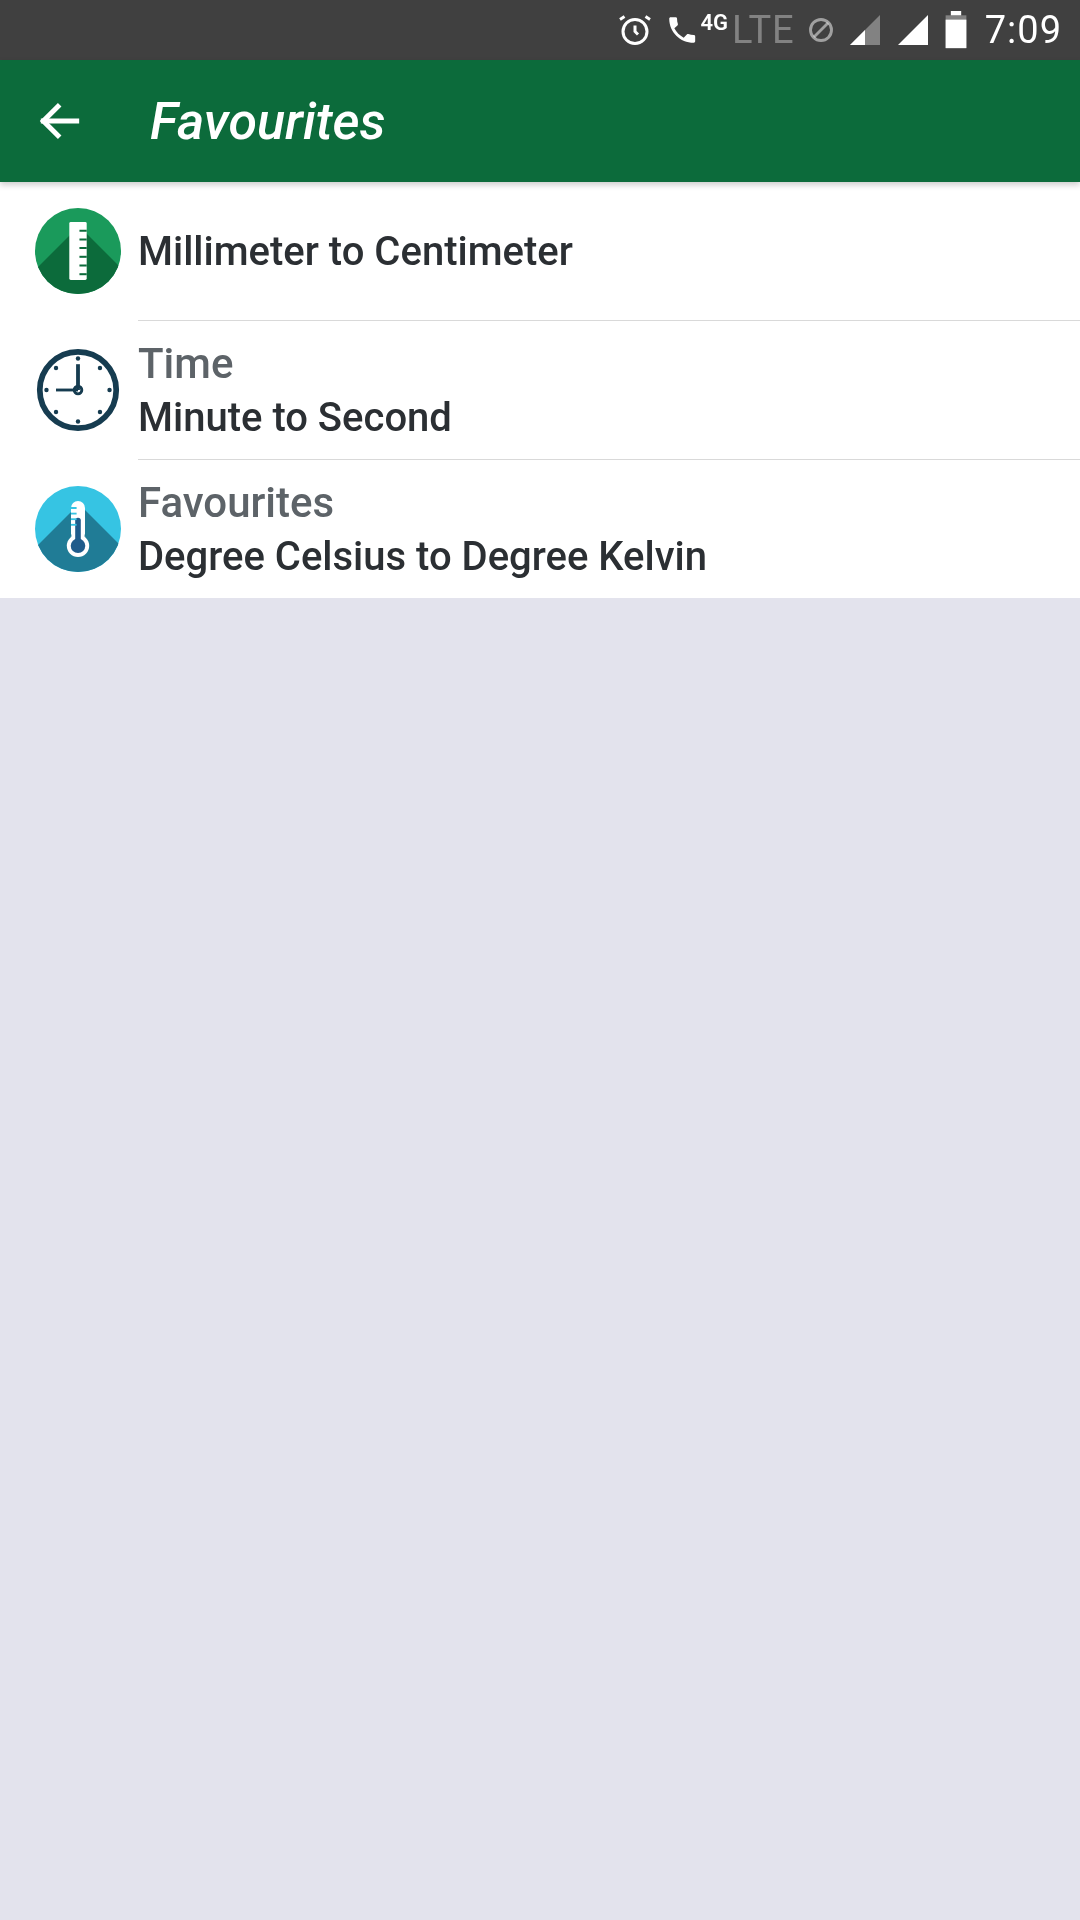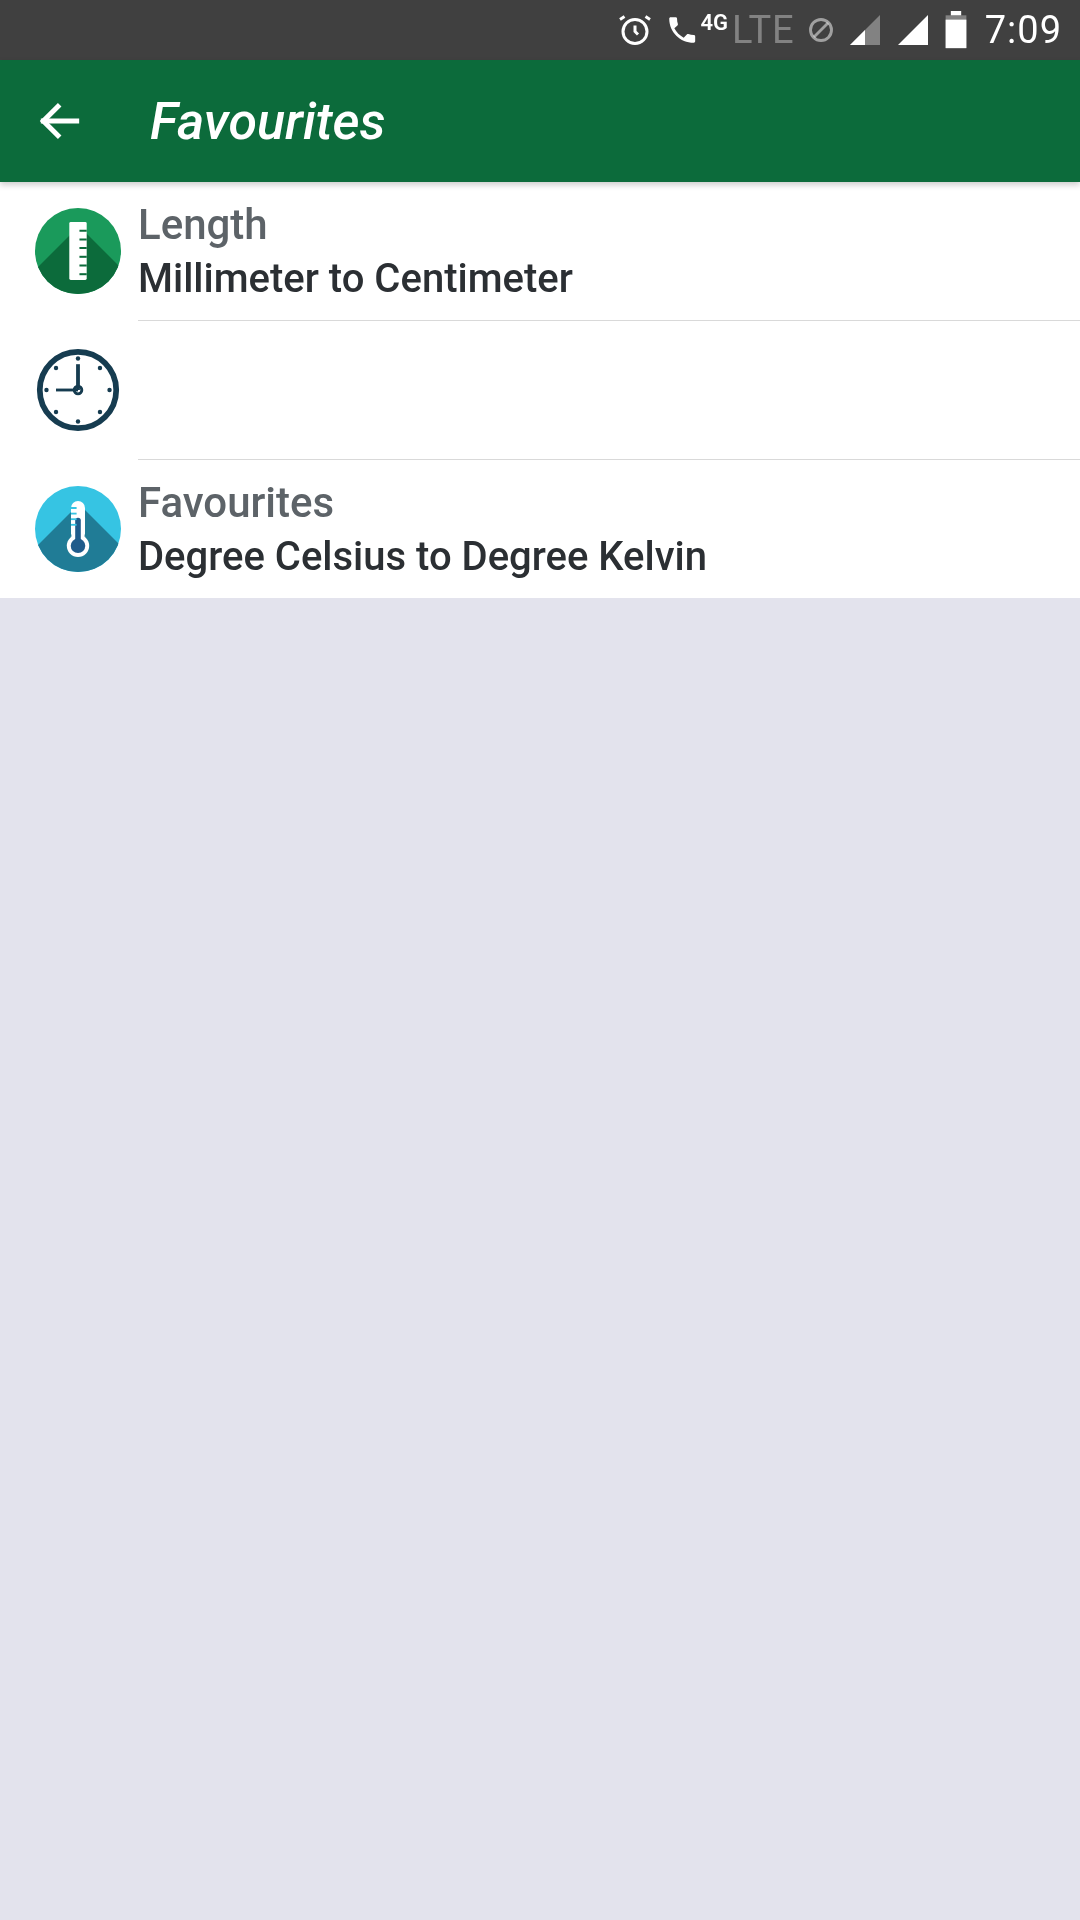--- a/index.html
+++ b/index.html
@@ -158,21 +158,20 @@
           <line x1="12" y1="6" x2="7" y2="6" stroke="#0c6b3b" stroke-width="1.4"></line>
           <line x1="12" y1="12" x2="7" y2="12" stroke="#0c6b3b" stroke-width="1.4"></line>
           <line x1="12" y1="18" x2="7" y2="18" stroke="#0c6b3b" stroke-width="1.4"></line>
           <line x1="12" y1="24" x2="7" y2="24" stroke="#0c6b3b" stroke-width="1.4"></line>
           <line x1="12" y1="30" x2="7" y2="30" stroke="#0c6b3b" stroke-width="1.4"></line>
           <line x1="12" y1="36" x2="7" y2="36" stroke="#0c6b3b" stroke-width="1.4"></line>
         </svg>
       </div>
     </div>
     <div class="text-cell">
-      <div class="category">Length</div>
       <div class="conversion">Millimeter to Centimeter</div>
     </div>
   </div>
   <div class="divider"></div>
 
   <div class="row">
     <div class="icon-cell">
       <svg class="clock-icon" viewBox="0 0 90 90">
         <circle cx="45" cy="45" r="40" fill="#ffffff" stroke="#163c50" stroke-width="6"></circle>
         <circle cx="45" cy="45" r="4" fill="none" stroke="#163c50" stroke-width="3"></circle>
@@ -182,20 +181,24 @@
         <circle cx="45" cy="12" r="2.3" fill="#163c50"></circle>
         <circle cx="45" cy="78" r="2.3" fill="#163c50"></circle>
         <circle cx="12" cy="45" r="2.3" fill="#163c50"></circle>
         <circle cx="78" cy="45" r="2.3" fill="#163c50"></circle>
         <circle cx="68" cy="22" r="2.3" fill="#163c50"></circle>
         <circle cx="68" cy="68" r="2.3" fill="#163c50"></circle>
         <circle cx="22" cy="22" r="2.3" fill="#163c50"></circle>
         <circle cx="22" cy="68" r="2.3" fill="#163c50"></circle>
       </svg>
     </div>
+    <div class="text-cell">
+      <div class="category">Time</div>
+      <div class="conversion">Minute to Second</div>
+    </div>
   </div>
   <div class="divider"></div>
 
   <div class="row">
     <div class="icon-cell">
       <div class="circ-icon circ-blue">
         <div class="shadow-cast shadow-blue" style="left:44px; top:18px;"></div>
         <svg class="glyph" width="28" height="62" viewBox="0 0 20 44">
 
           <rect x="5" y="2" width="10" height="28" rx="5" fill="#ffffff"></rect>

